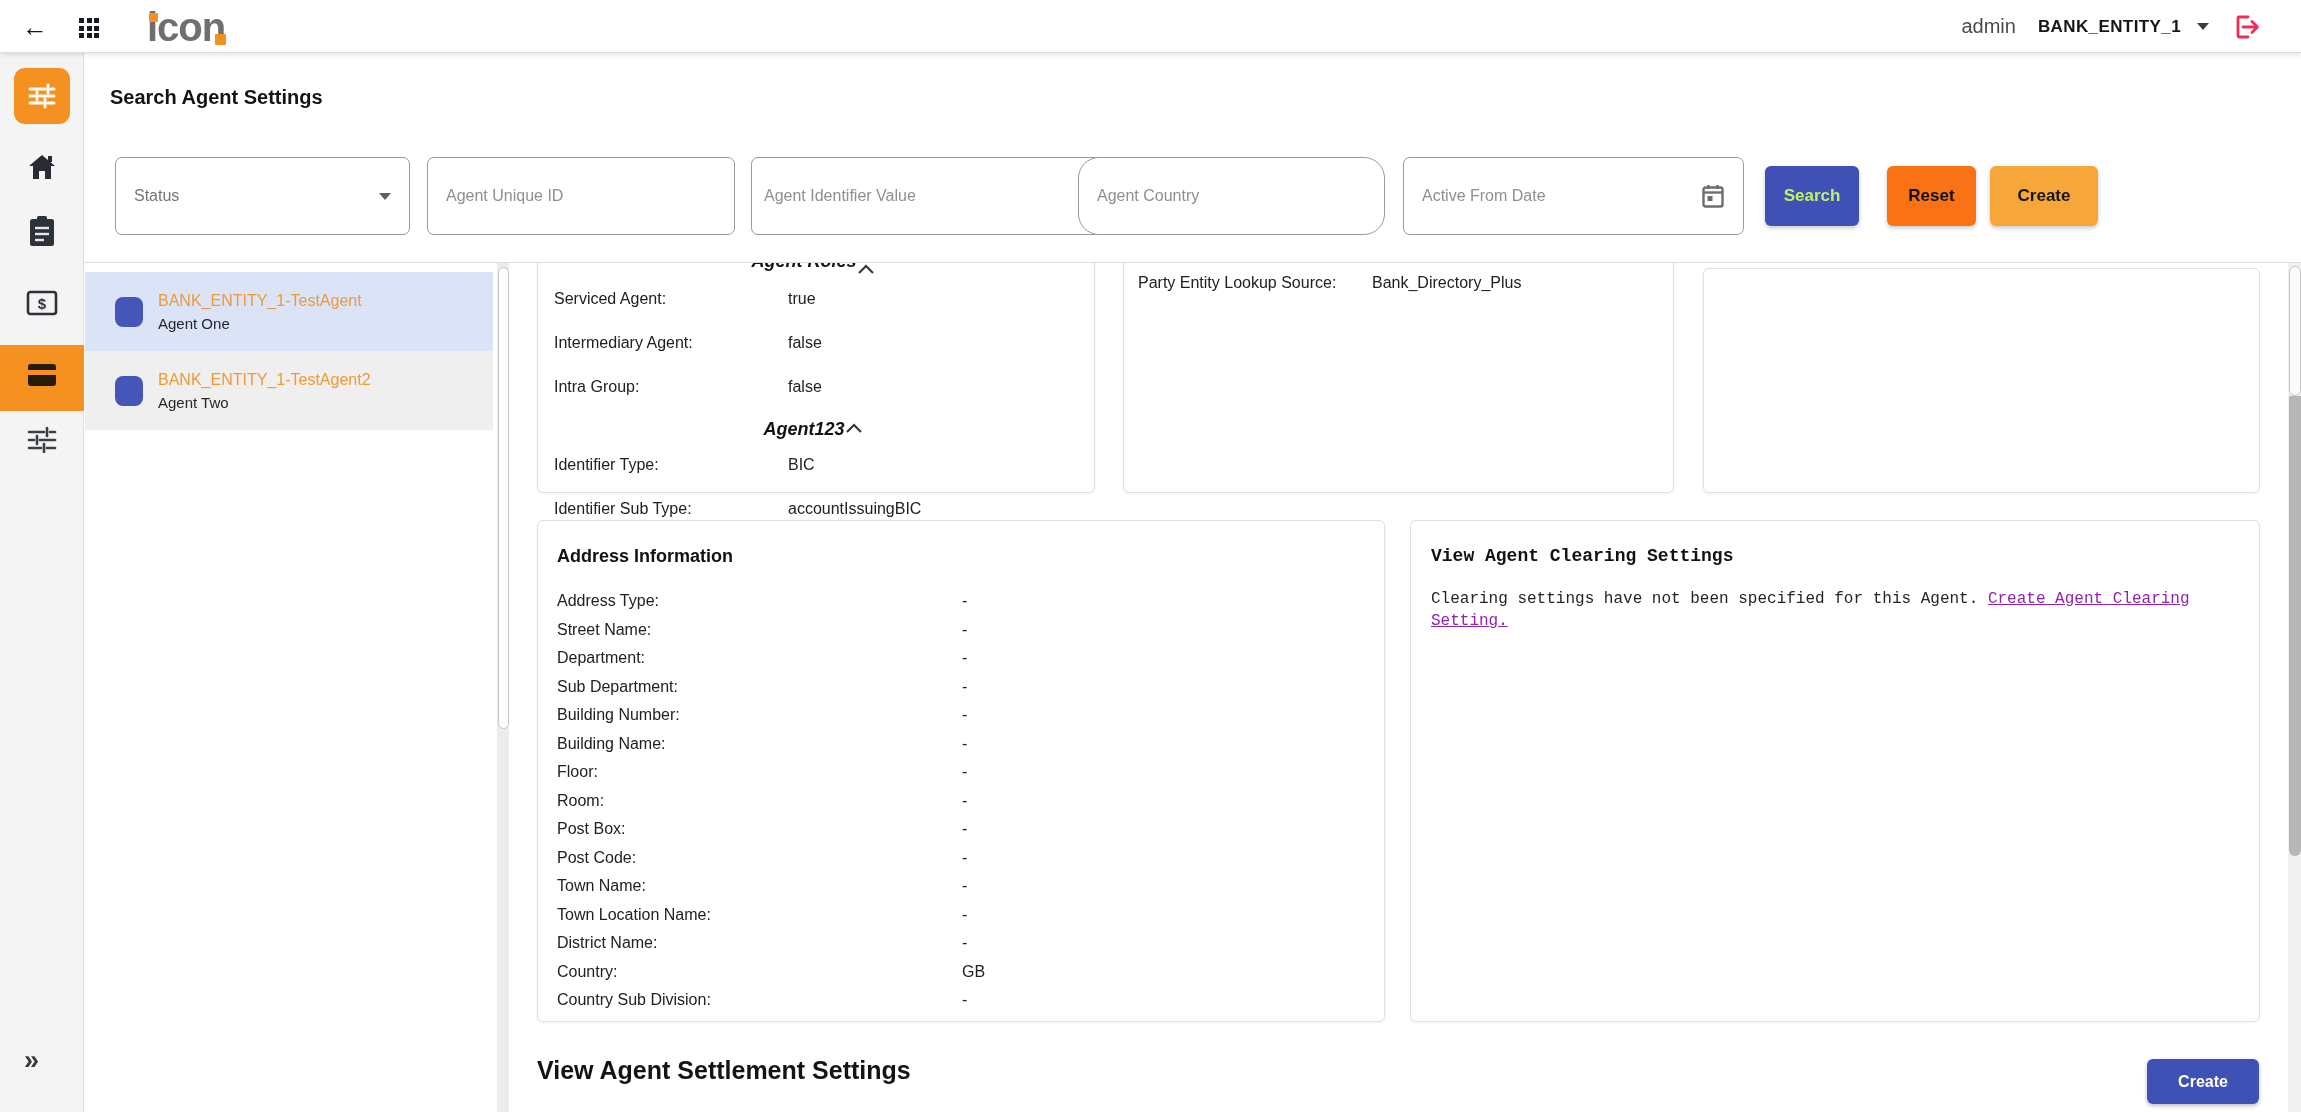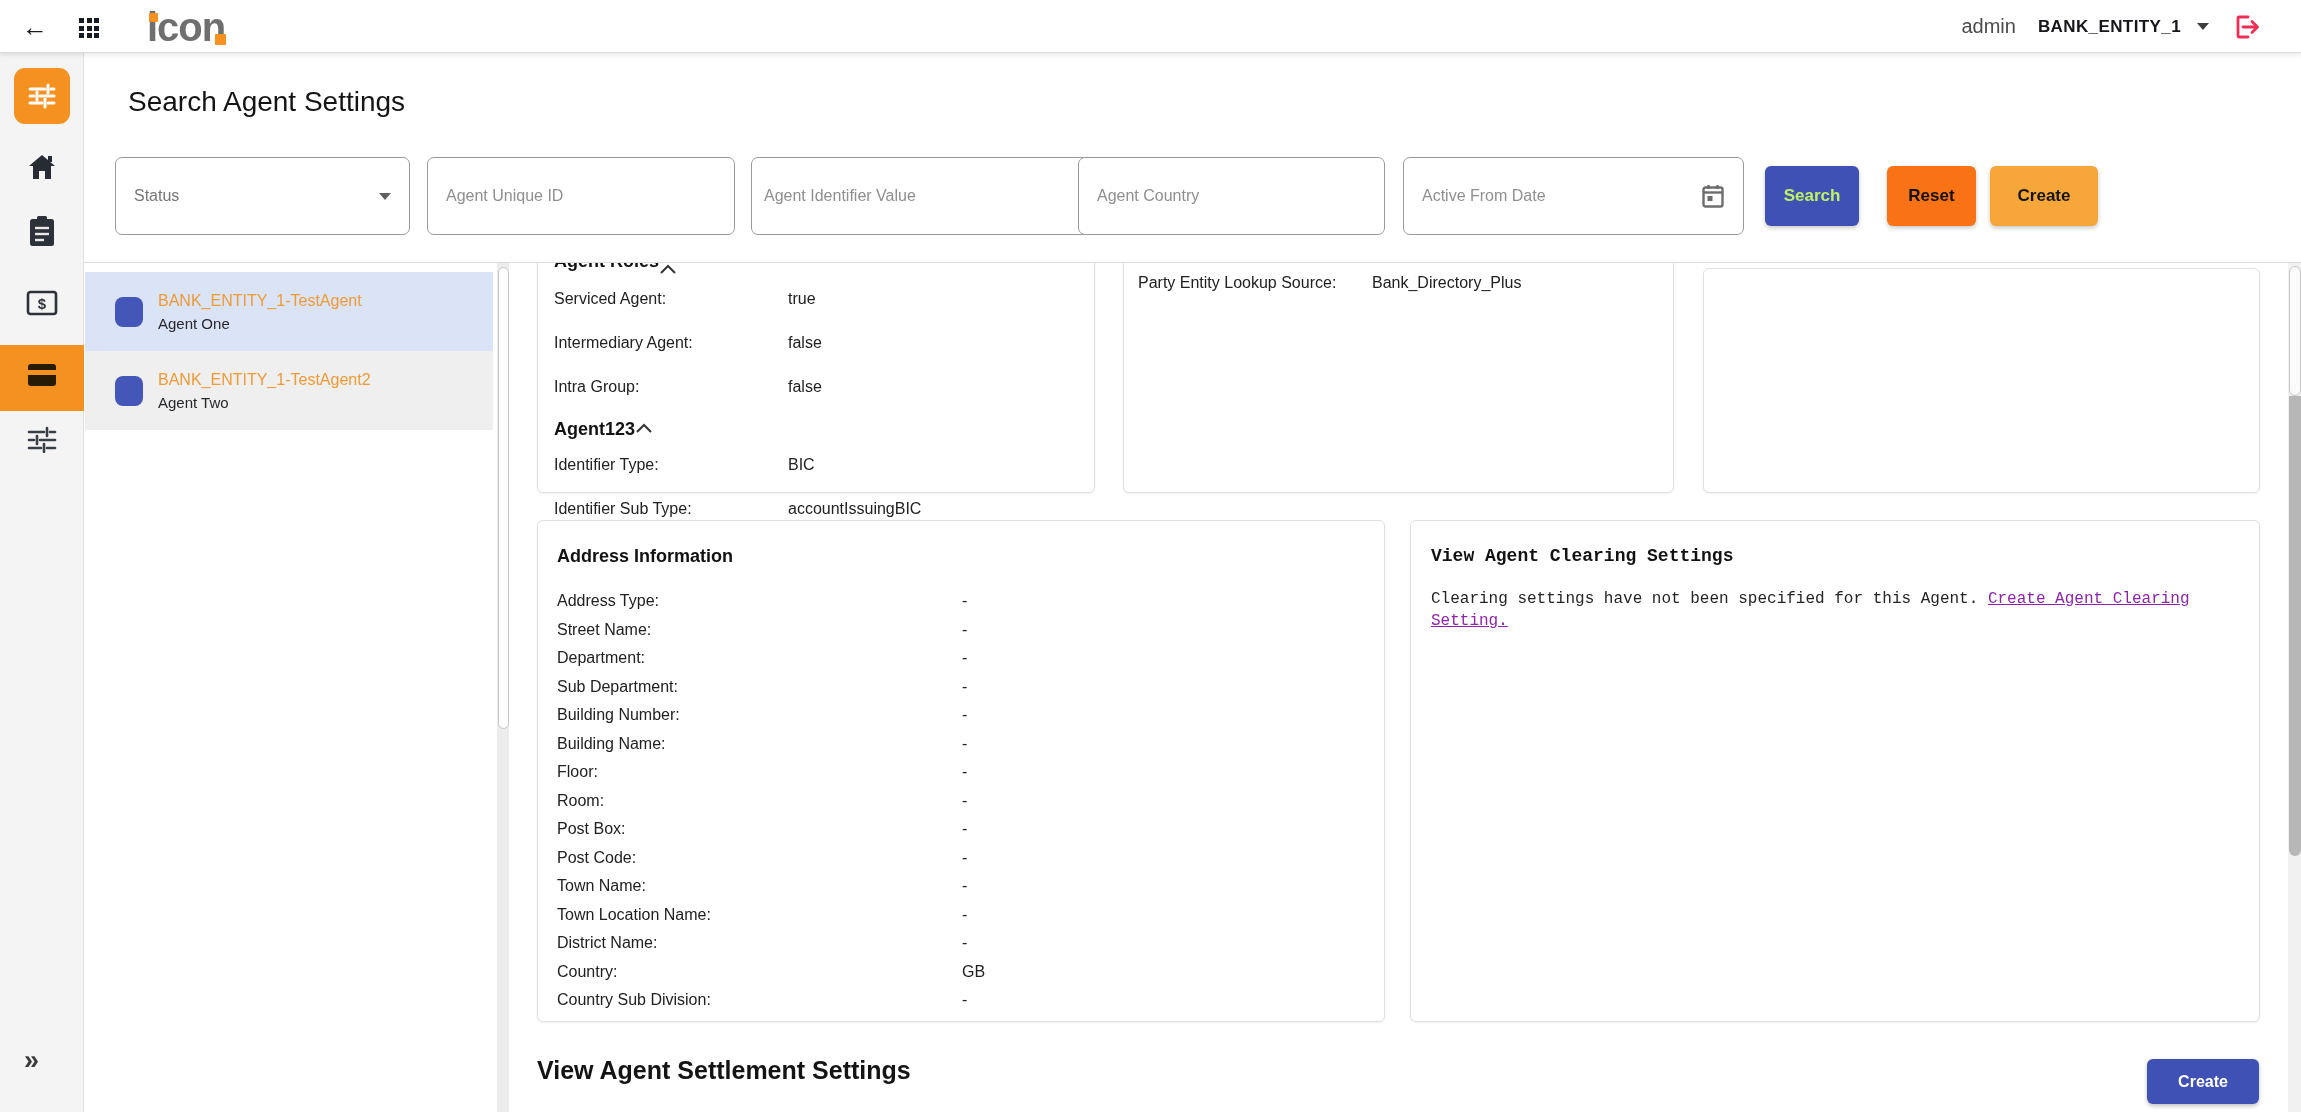--- a/index.html
+++ b/index.html
@@ -31,33 +31,33 @@
   .side-app-btn { position:absolute; left:14px; top:15px; width:56px; height:56px; background:#f59120;
                   border-radius:11px; display:flex; align-items:center; justify-content:center; cursor:pointer; }
   .side-icon { position:absolute; left:0; width:84px; display:flex; justify-content:center; cursor:pointer; }
   .si-home { top:99px; } .si-clipboard { top:162px; } .si-money { top:237px; }
   .active-strip { position:absolute; left:0; top:292px; width:84px; height:66px; background:#f59120; }
   .si-card { top:309px; } .si-tune { top:372px; }
   .collapse-btn { position:absolute; left:24px; bottom:36px; font-size:27px; font-weight:700; color:#3a3a3a; cursor:pointer; }
 
   
   .header-zone { position:absolute; left:84px; top:53px; width:2217px; height:209px; background:#fff; }
-  .page-title { position:absolute; left:44px; top:33px; font-size:28px; font-weight:400; color:#141414; }
+  .page-title { position:absolute; left:26px; top:33px; font-size:20px; font-weight:700; color:#141414; }
   .field { position:absolute; top:104px; height:78px; border:1px solid #9a9a9a; border-radius:7px; background:#fff;
            display:flex; align-items:center; padding:0 18px; }
   .field input { border:none; outline:none; width:100%; font-size:16px; color:#333; background:transparent;
                  font-family:"Liberation Sans", sans-serif; }
   .field input::placeholder { color:#8f8f8f; opacity:1; }
   .f-status { left:31px; width:295px; justify-content:space-between; cursor:pointer; }
   .f-status .ph { font-size:16px; color:#757575; }
   .sel-caret { width:0; height:0; border-left:6px solid transparent; border-right:6px solid transparent;
                border-top:7px solid #5f5f5f; }
   .f-uid { left:343px; width:308px; }
   .f-ident { left:667px; width:363px;padding-left:12px; }
-  .f-country { left:994px; width:307px; }
+  .f-country { left:994px; width:307px;border-radius:21px; }
   .f-date { left:1319px; width:341px; justify-content:space-between;gap:33px; }
   .btn { position:absolute; top:113px; height:60px; border:none; border-radius:6px; font-size:17px; font-weight:700;
          font-family:"Liberation Sans", sans-serif; cursor:pointer; box-shadow:0 2px 4px rgba(0,0,0,.22); }
   .btn-search { left:1681px; width:94px; background:#3f51b5; color:#bef264; }
   .btn-reset  { left:1803px; width:89px; background:#f97316; color:#111; }
   .btn-create { left:1906px; width:108px; background:#f7a73a; color:#151515; }
 
   .main-divider { position:absolute; left:84px; top:262px; width:2217px; height:1px; background:#dddddd; z-index:5; }
 
   
@@ -78,21 +78,21 @@
                    background:#fff; z-index:6; }
   .card { position:absolute; background:#fff; border:1px solid #e0e0e0; border-radius:6px;
           box-shadow:0 1px 3px rgba(0,0,0,.06); }
   .card-roles   { left:27px;  top:-85px; width:558px; height:315px; padding:72px 22px 0 16px; }
   .card-lookup  { left:613px; top:-85px; width:551px; height:315px; padding:94px 20px 0 14px; }
   .card-empty   { left:1193px; top:5px;  width:557px; height:225px; }
   .card-address { left:27px;  top:257px; width:848px; height:502px; padding:25px 24px 0 19px; }
   .card-clearing{ left:900px; top:257px; width:850px; height:502px; padding:25px 24px 0 20px;font-family:Liberation Mono, monospace; }
 
   .card-h { font-size:18px; font-weight:700; color:#121212; line-height:20px; }
-  .h-row { display:flex; justify-content:flex-start; align-items:center; }
+  .h-row { display:flex; justify-content:center; align-items:center;font-style:italic; }
   .kv-rows { display:flex; flex-direction:column; gap:24px; }
   .kv { display:flex; font-size:16px; color:#212121; line-height:20px; }
   .kv .k { width:234px; flex:0 0 auto; }
   .card-address .kv .k { width:405px; }
   .card-address .kv-rows { gap:8.5px; margin-top:25px; }
   .roles-rows { margin-top:18px; }
   .sub-h-row { margin-top:22px; }
   .ident-rows { margin-top:16px; }
   .chev { flex:0 0 auto; cursor:pointer; }
   .chev-1 { transform:translateY(9px); }

